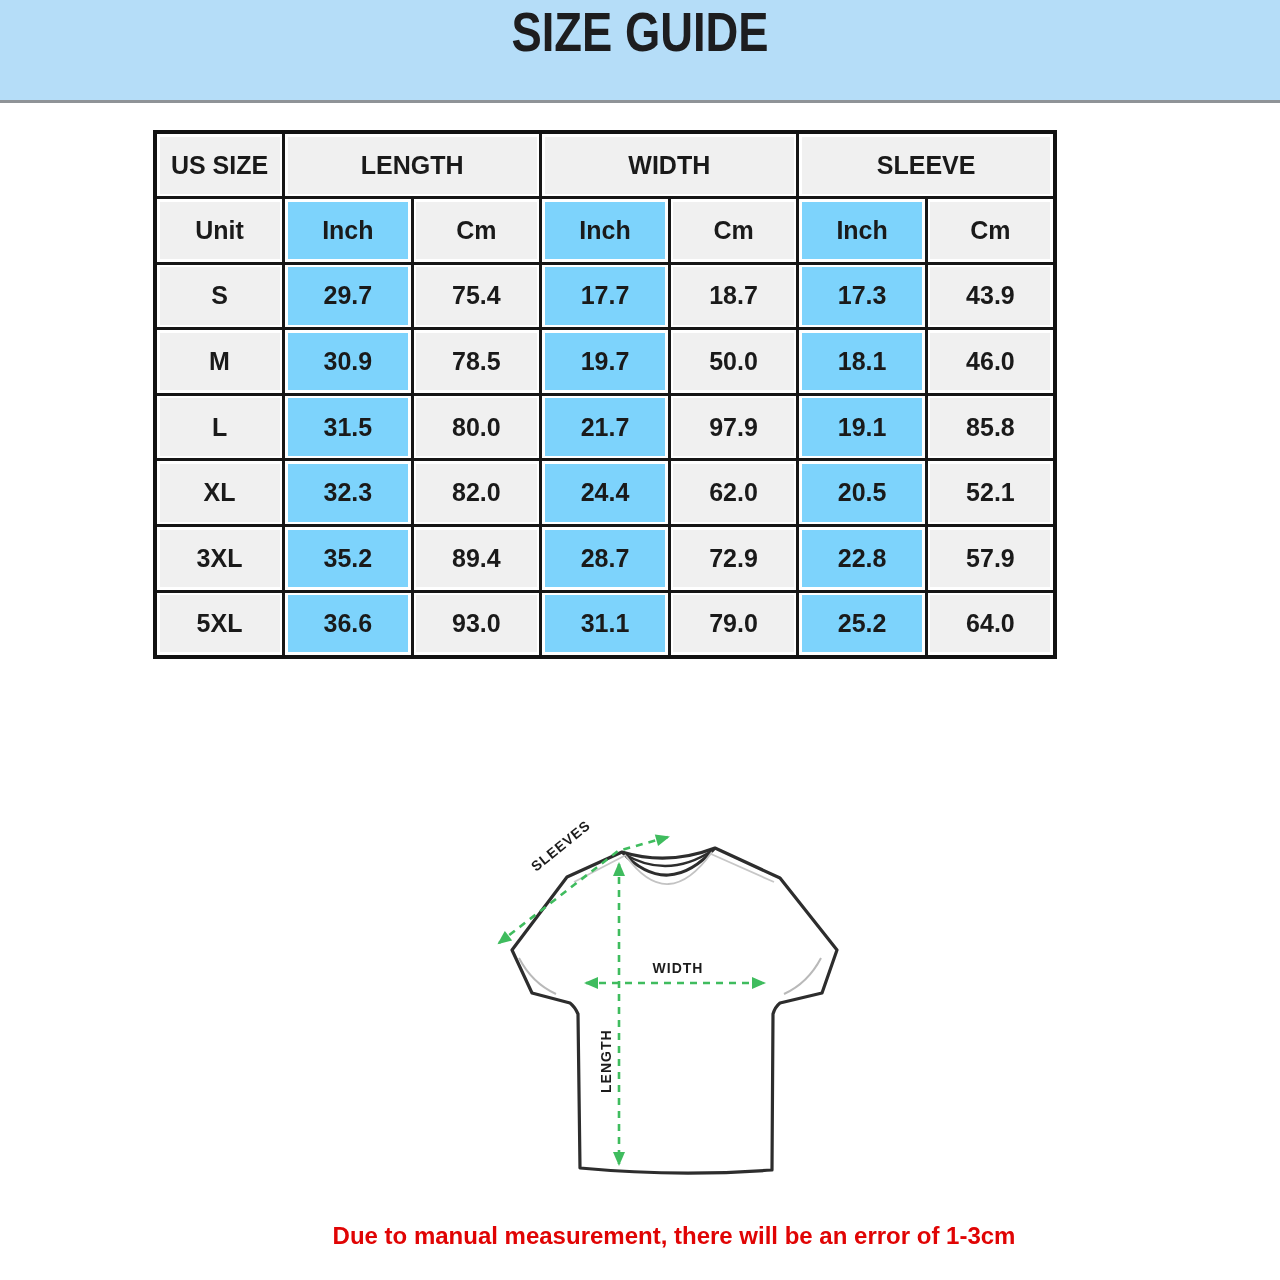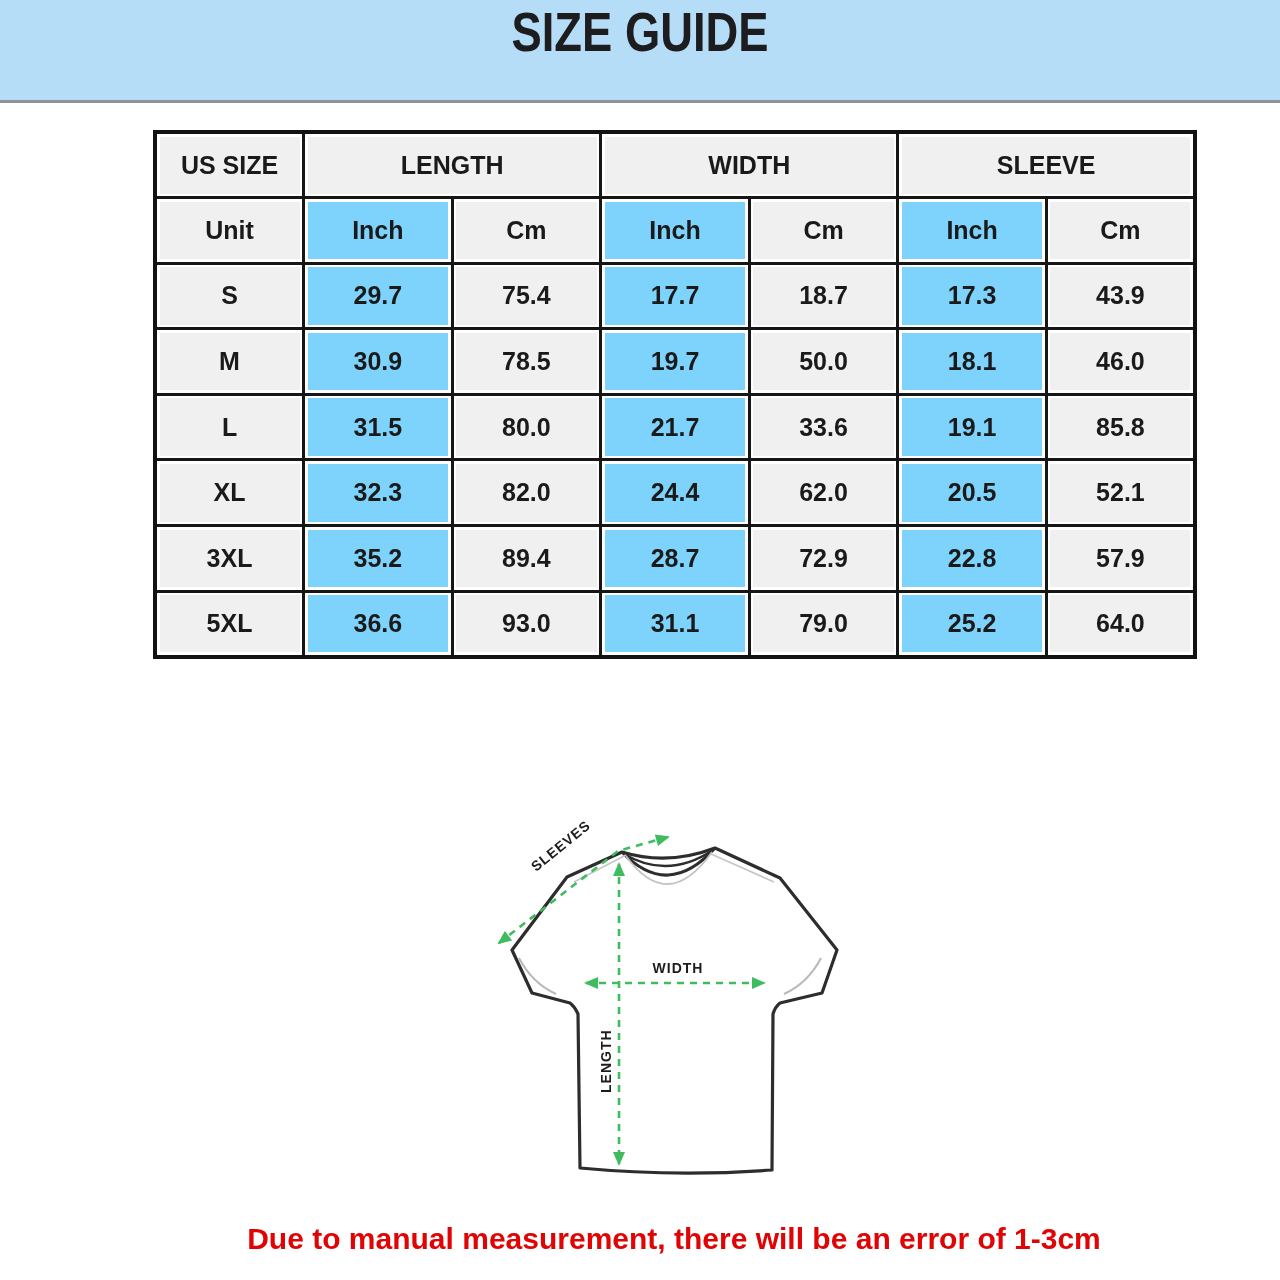--- a/index.html
+++ b/index.html
@@ -13,21 +13,21 @@
     background:#b5ddf8;border-bottom:3px solid #8f9397;
     display:flex;align-items:flex-start;justify-content:center;
   }
   .band h1{
     margin:0;font-size:54px;font-weight:bold;color:#1d1d1f;
     letter-spacing:0px;transform:scaleX(.84) scaleY(1.04);
     white-space:nowrap;
   }
   
   table.size{
-    position:absolute;left:153px;top:130px;width:1044px;
+    position:absolute;left:153px;top:130px;width:904px;
     border-collapse:collapse;table-layout:fixed;background:#ffffff;
     border:4px solid #121212;
   }
   table.size tr{height:65.6px;}
   table.size th,table.size td{
     border:3px solid #161616;padding:3px;background-clip:content-box;
     text-align:center;vertical-align:middle;
     font-size:25px;color:#1a1a1a;white-space:nowrap;
   }
   table.size th{font-weight:bold;}
@@ -38,21 +38,21 @@
   
   svg.shirt{position:absolute;left:480px;top:820px;}
   svg.shirt text{
     font-family:"Liberation Sans",sans-serif;font-weight:bold;
     fill:#1c1c1c;letter-spacing:1px;
   }
   
   .note{
     position:absolute;left:0;top:1222px;width:100%;box-sizing:border-box;
     padding-left:68px;text-align:center;
-    font-size:30px;font-weight:bold;color:#e00404;white-space:nowrap;
+    font-size:24px;font-weight:bold;color:#e00404;white-space:nowrap;
   }
 </style>
 </head>
 <body>
 
 <div class="band">
   <h1>SIZE GUIDE</h1>
 </div>
 
 <table class="size">
@@ -90,21 +90,21 @@
         <td class="val bg-w">19.7</td>
         <td class="val bg-g">50.0</td>
         <td class="val bg-w">18.1</td>
         <td class="val bg-g">46.0</td>
       </tr>
       <tr>
         <td class="size-label bg-g">L</td>
         <td class="val bg-w">31.5</td>
         <td class="val bg-g">80.0</td>
         <td class="val bg-w">21.7</td>
-        <td class="val bg-g">33.6</td>
+        <td class="val bg-g">97.9</td>
         <td class="val bg-w">19.1</td>
         <td class="val bg-g">85.8</td>
       </tr>
       <tr>
         <td class="size-label bg-g">XL</td>
         <td class="val bg-w">32.3</td>
         <td class="val bg-g">82.0</td>
         <td class="val bg-w">24.4</td>
         <td class="val bg-g">62.0</td>
         <td class="val bg-w">20.5</td>

